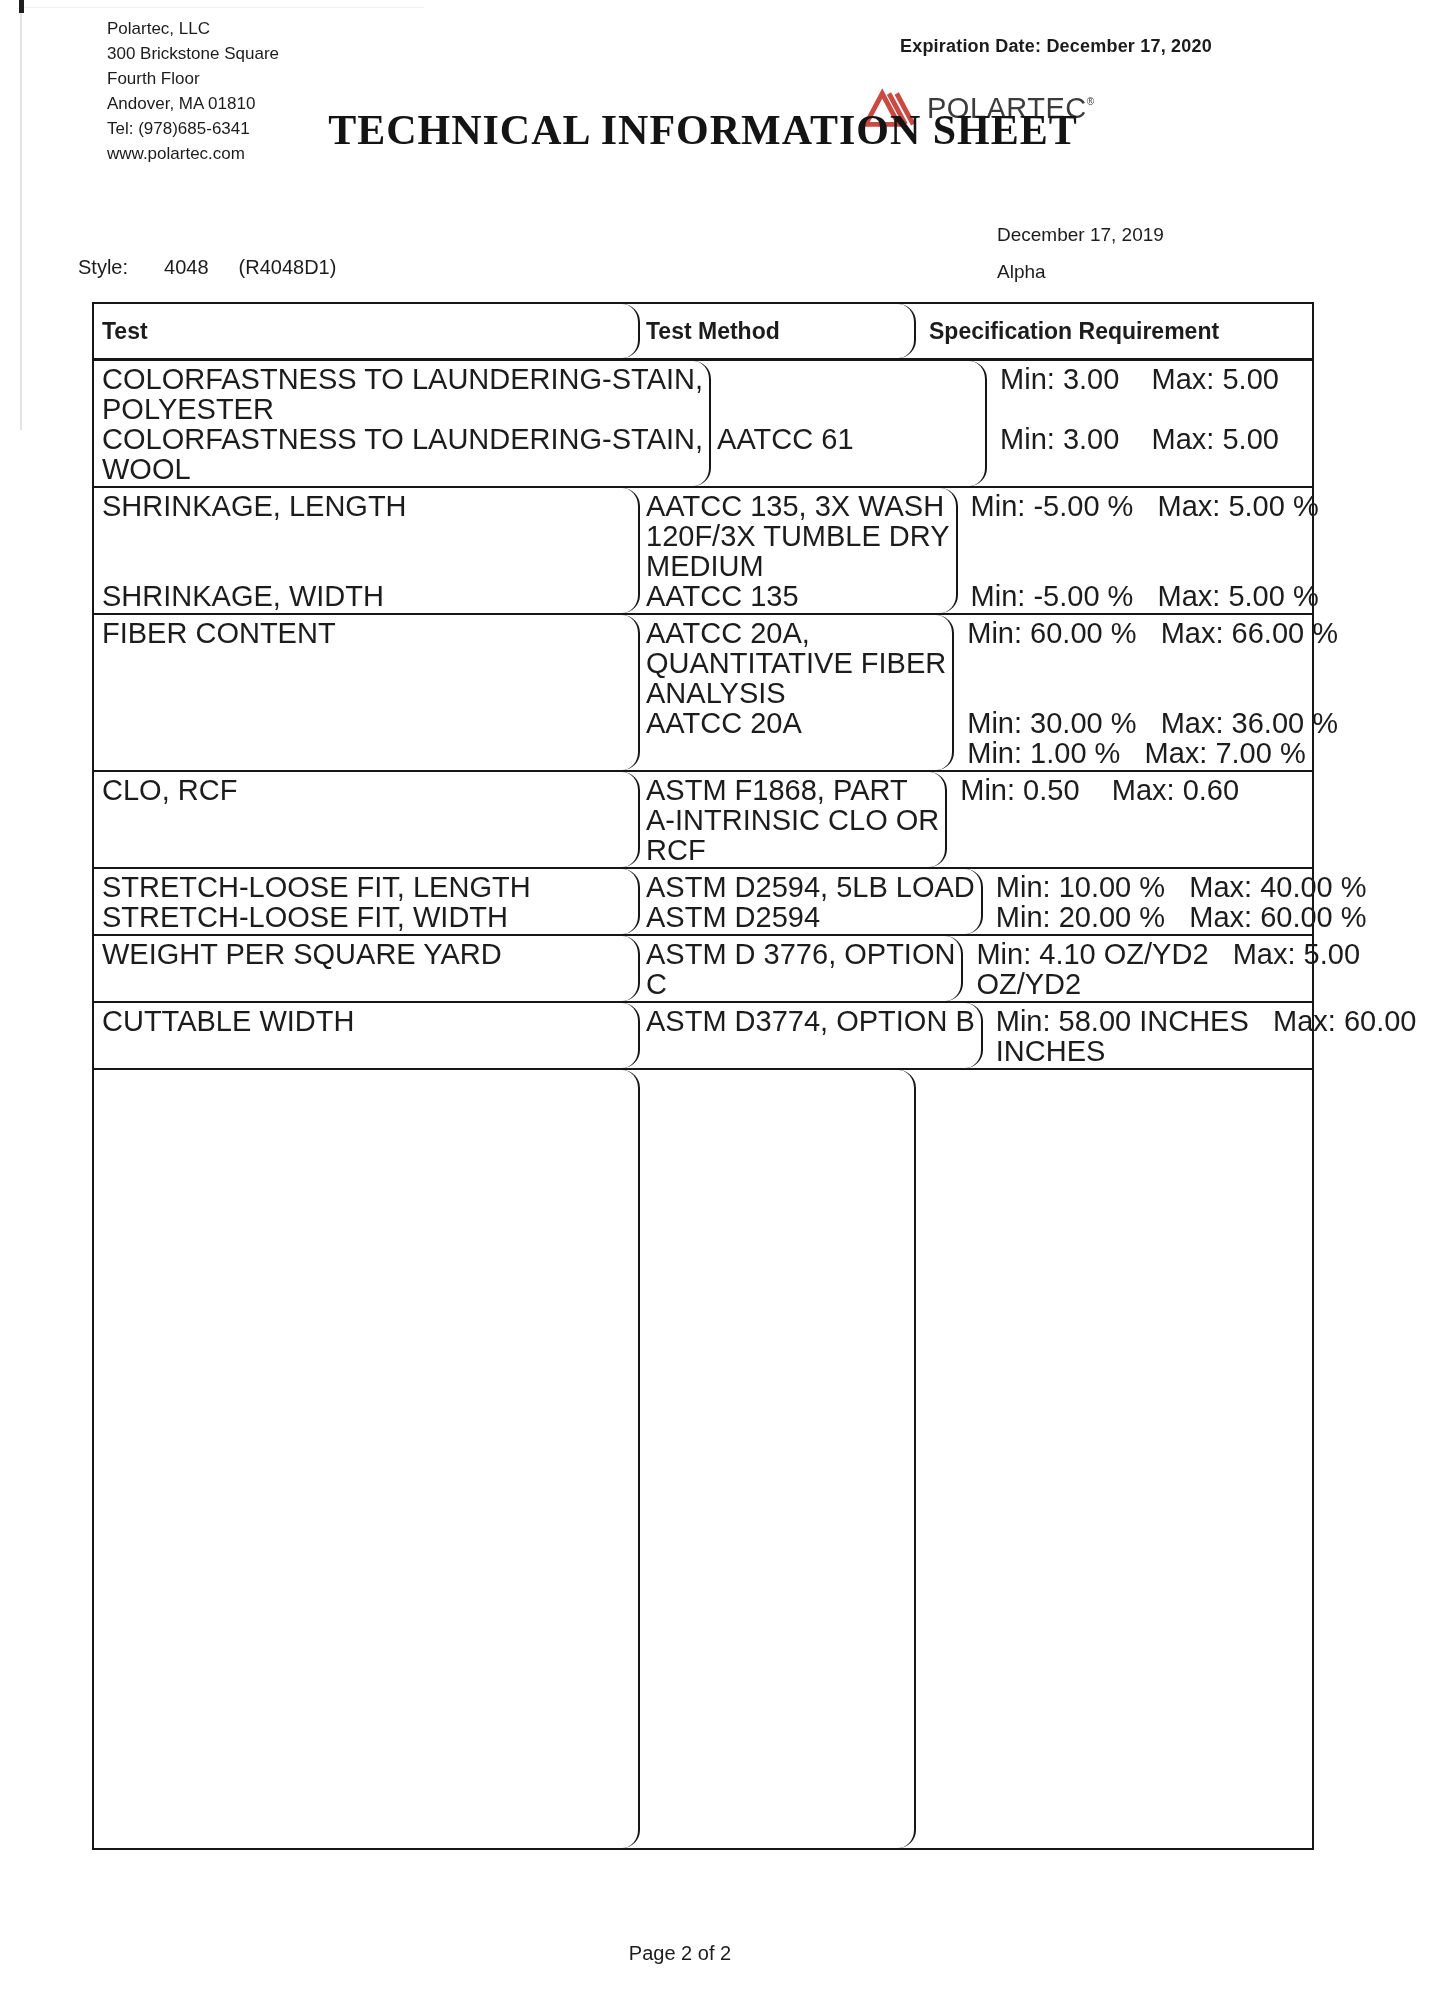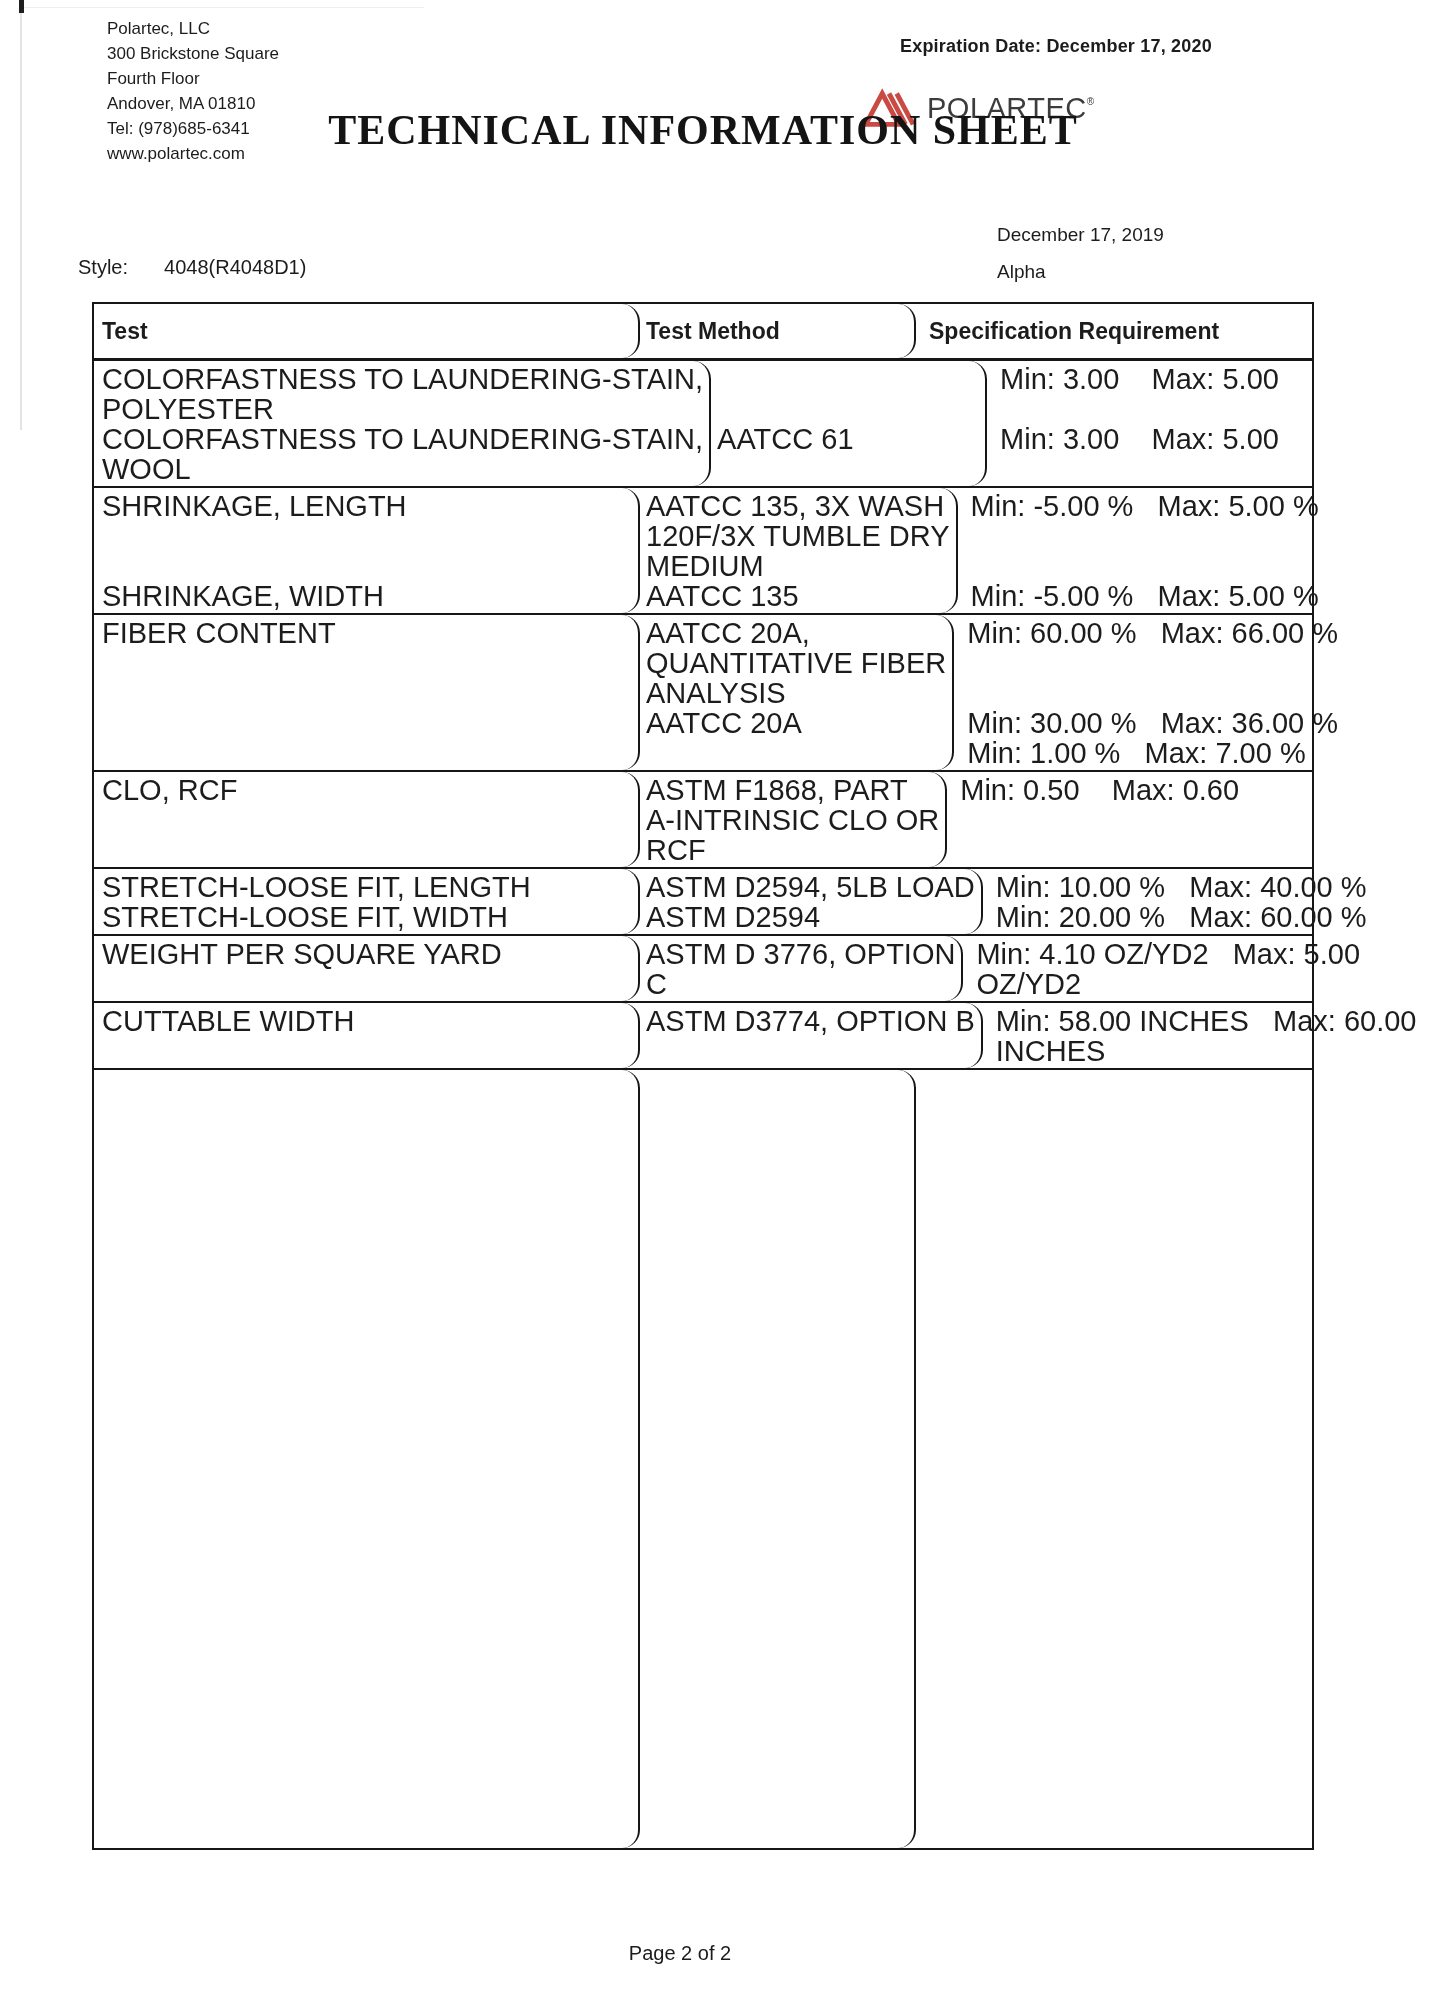--- a/index.html
+++ b/index.html
@@ -31,21 +31,21 @@
     position:absolute; left:92px; top:106px; width:1222px;
     text-align:center;
     font-family:"Liberation Serif", serif;
     font-weight:bold; font-size:42px; letter-spacing:1px;
     color:#141414;
   }
   .dateblock { position:absolute; left:997px; top:216px; font-size:19px; line-height:37px; }
   .styleline { position:absolute; left:78px; top:256px; font-size:20px; }
   .styleline .lbl { font-weight:normal;margin-top:14px; }
   .styleline .num { margin-left:36px; }
-  .styleline .code { }
+  .styleline .code { margin-left:30px; }
 
   
   .doc-table {
     position:absolute; left:92px; top:302px;
     width:1222px; height:1548px;
     border:2px solid #161616;
     box-sizing:border-box;
     display:flex; flex-direction:column;
     background:#fff;
   }

